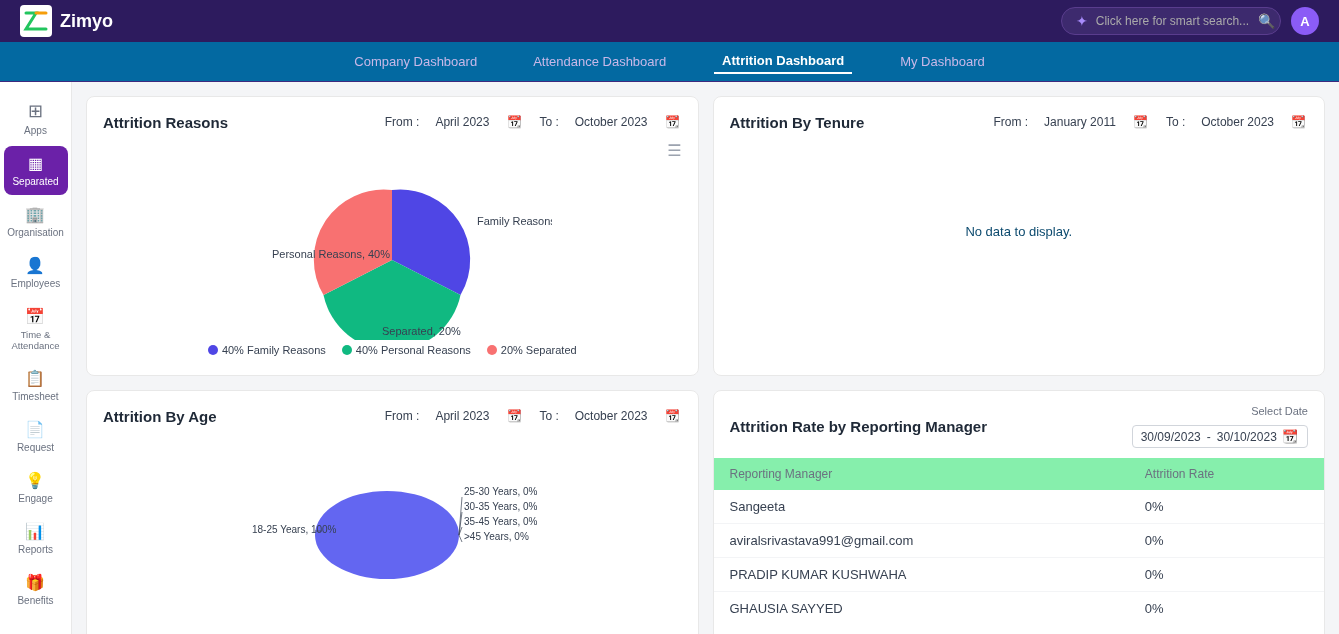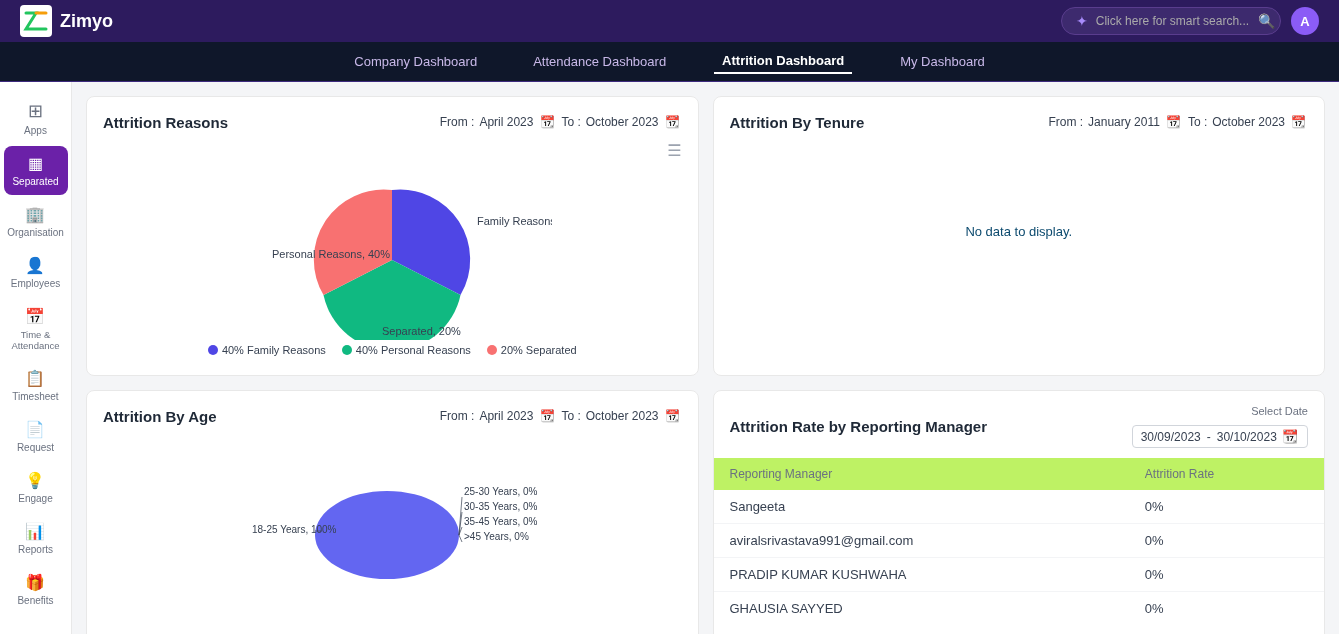--- a/index.html
+++ b/index.html
@@ -63,21 +63,21 @@
       color: white;
       display: flex;
       align-items: center;
       justify-content: center;
       font-size: 13px;
       font-weight: bold;
     }
 
     
     .tabs-bar {
-      background: #0f172a;
+      background: #0369a1;
       height: 40px;
       display: flex;
       align-items: center;
       justify-content: center;
       gap: 40px;
       border-bottom: 1px solid #3d2a7e;
     }
     .tab-item {
       color: #c8b8e8;
       font-size: 13px;
@@ -162,21 +162,21 @@
     }
     .card-title {
       font-size: 15px;
       font-weight: 600;
       color: #1f2937;
       flex: 1;
     }
     .date-range {
       display: flex;
       align-items: center;
-      gap: 5px;
+      gap: 16px;
       font-size: 12px;
       color: #374151;
     }
     .date-range span { color: #374151; }
     .date-range .date-val { font-size: 12px; color: #374151; }
     .calendar-icon {
       width: 18px;
       height: 18px;
       display: inline-flex;
       align-items: center;
@@ -264,21 +264,21 @@
       border-radius: 4px;
       padding: 3px 8px;
       gap: 6px;
       font-size: 12px;
     }
     table {
       width: 100%;
       border-collapse: collapse;
     }
     th {
-      background: #bef264;
+      background: #86efac;
       padding: 9px 16px;
       text-align: left;
       font-size: 12px;
       color: #6b7280;
       font-weight: 500;
     }
     td {
       padding: 9px 16px;
       font-size: 13px;
       color: #374151;

